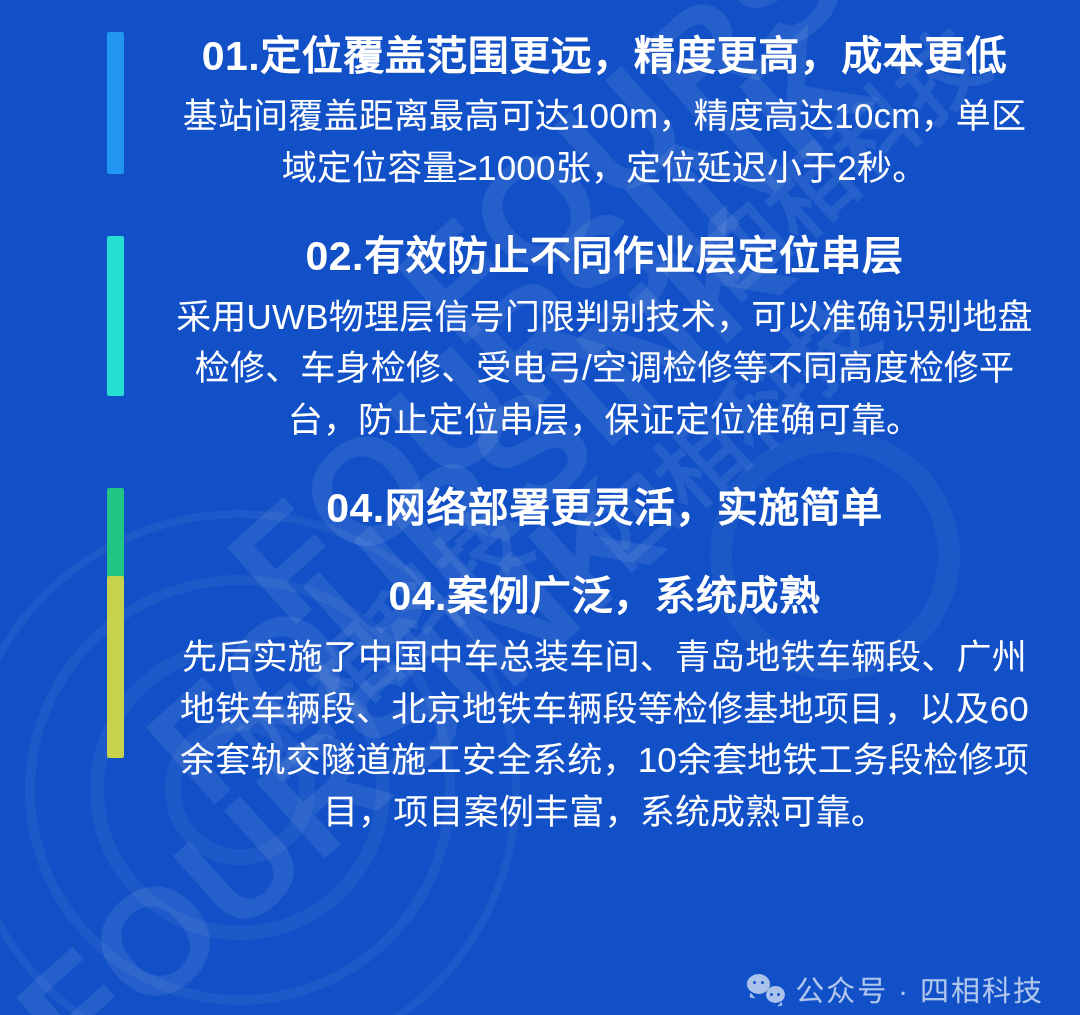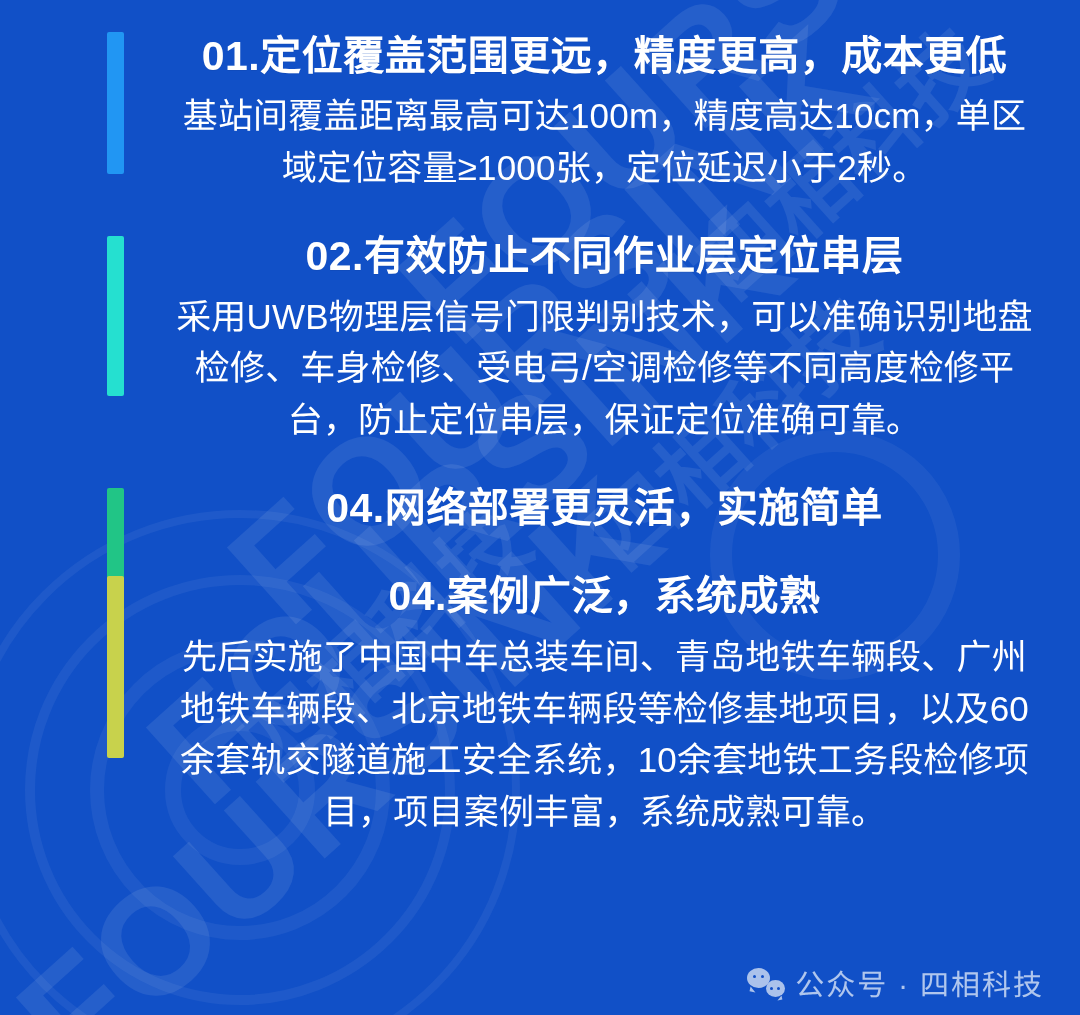--- a/index.html
+++ b/index.html
@@ -109,21 +109,21 @@
 
   .sec-1 .accent-bar { height: 142px; top: 32px; }
   .sec-2 .accent-bar { height: 160px; top: 6px; }
   .sec-3 .accent-bar { height: 158px; top: 6px; }
   .sec-4 .accent-bar { height: 182px; top: 6px; }
 
   
   .footer {
     position: absolute;
     right: 36px;
-    bottom: 12px;
+    bottom: 6px;
     display: flex;
     align-items: center;
     gap: 10px;
     z-index: 3;
     opacity: 0.82;
   }
   .wechat-icon {
     width: 38px;
     height: 34px;
     position: relative;

